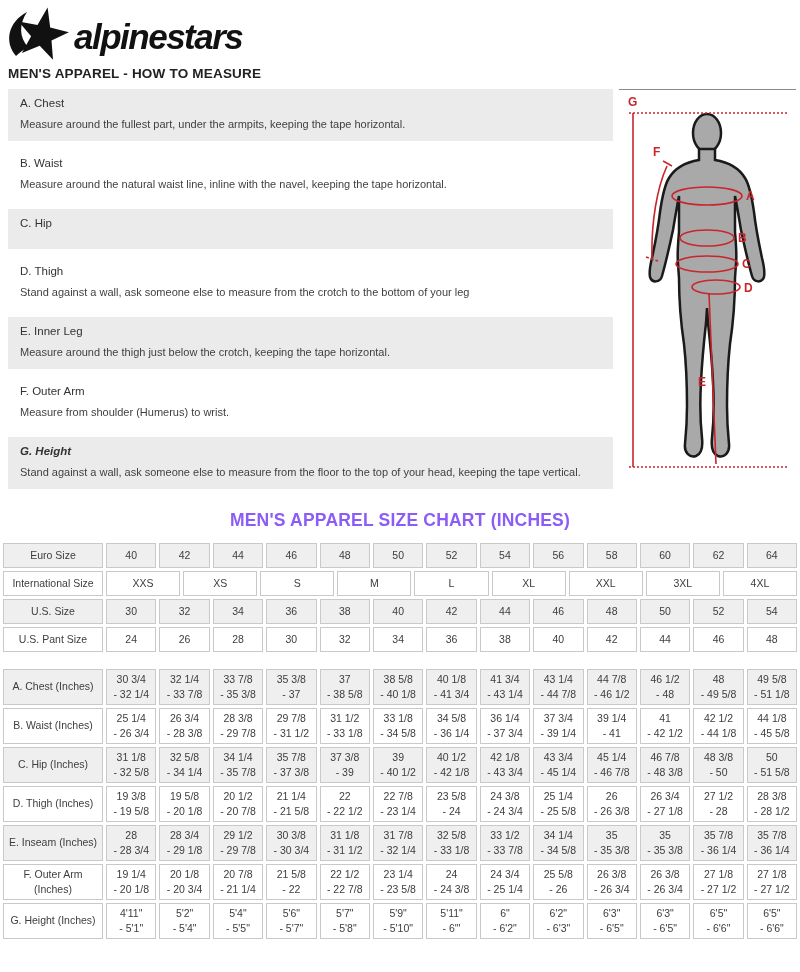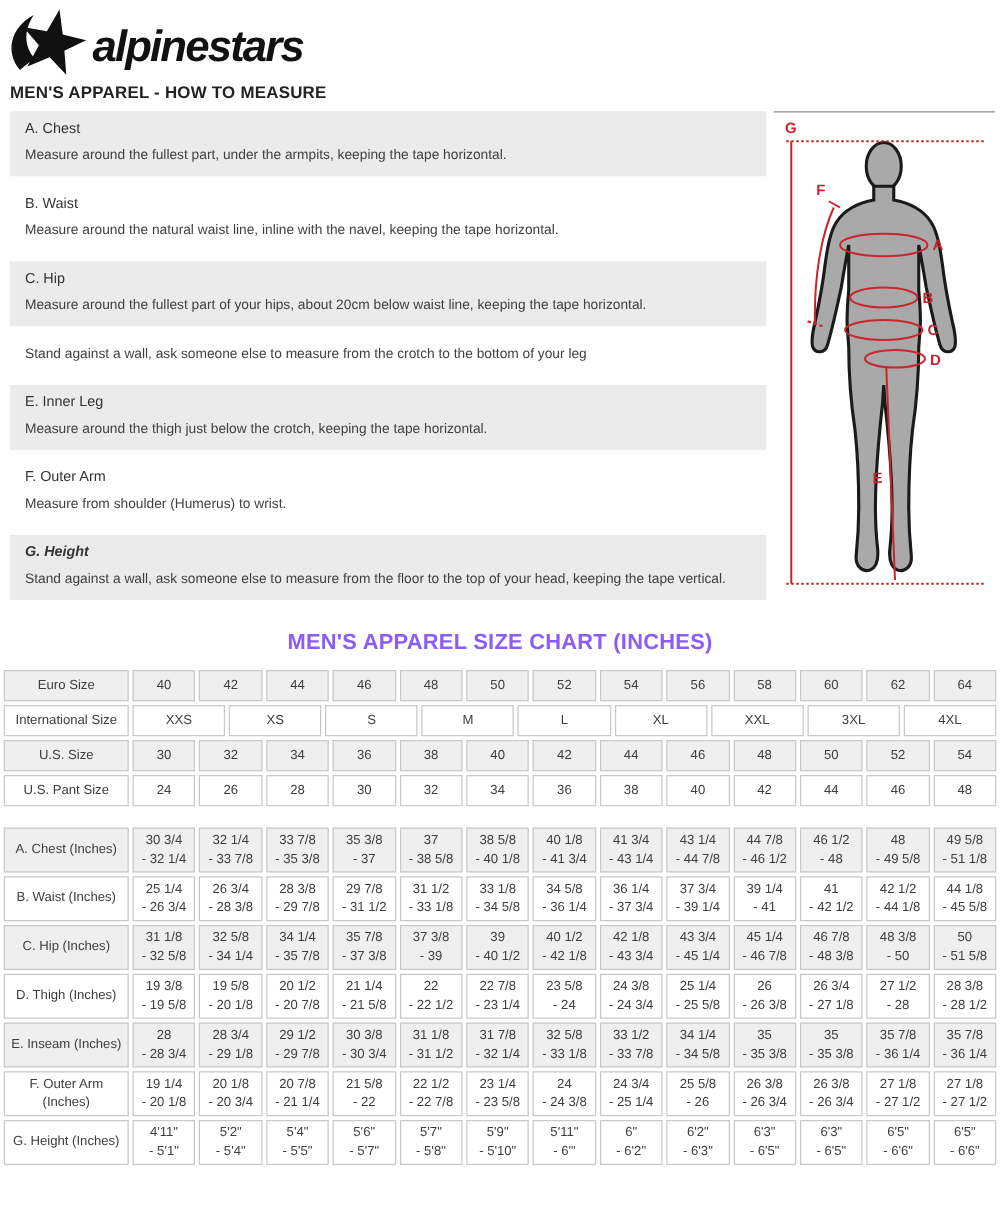--- a/index.html
+++ b/index.html
@@ -61,23 +61,23 @@
       <div class="guide-section shaded">
         <span class="guide-title">A. Chest</span>
         <span class="guide-desc">Measure around the fullest part, under the armpits, keeping the tape horizontal.</span>
       </div>
       <div class="guide-section">
         <span class="guide-title">B. Waist</span>
         <span class="guide-desc">Measure around the natural waist line, inline with the navel, keeping the tape horizontal.</span>
       </div>
       <div class="guide-section shaded">
         <span class="guide-title">C. Hip</span>
-        <span class="guide-desc">Measure around the fullest part of your hips, about 20cm below waist line, keeping the tape horizontal.</span>
       </div>
       <div class="guide-section">
+        <span class="guide-title">D. Thigh</span>
         <span class="guide-desc">Stand against a wall, ask someone else to measure from the crotch to the bottom of your leg</span>
       </div>
       <div class="guide-section shaded">
         <span class="guide-title">E. Inner Leg</span>
         <span class="guide-desc">Measure around the thigh just below the crotch, keeping the tape horizontal.</span>
       </div>
       <div class="guide-section">
         <span class="guide-title">F. Outer Arm</span>
         <span class="guide-desc">Measure from shoulder (Humerus) to wrist.</span>
       </div>

